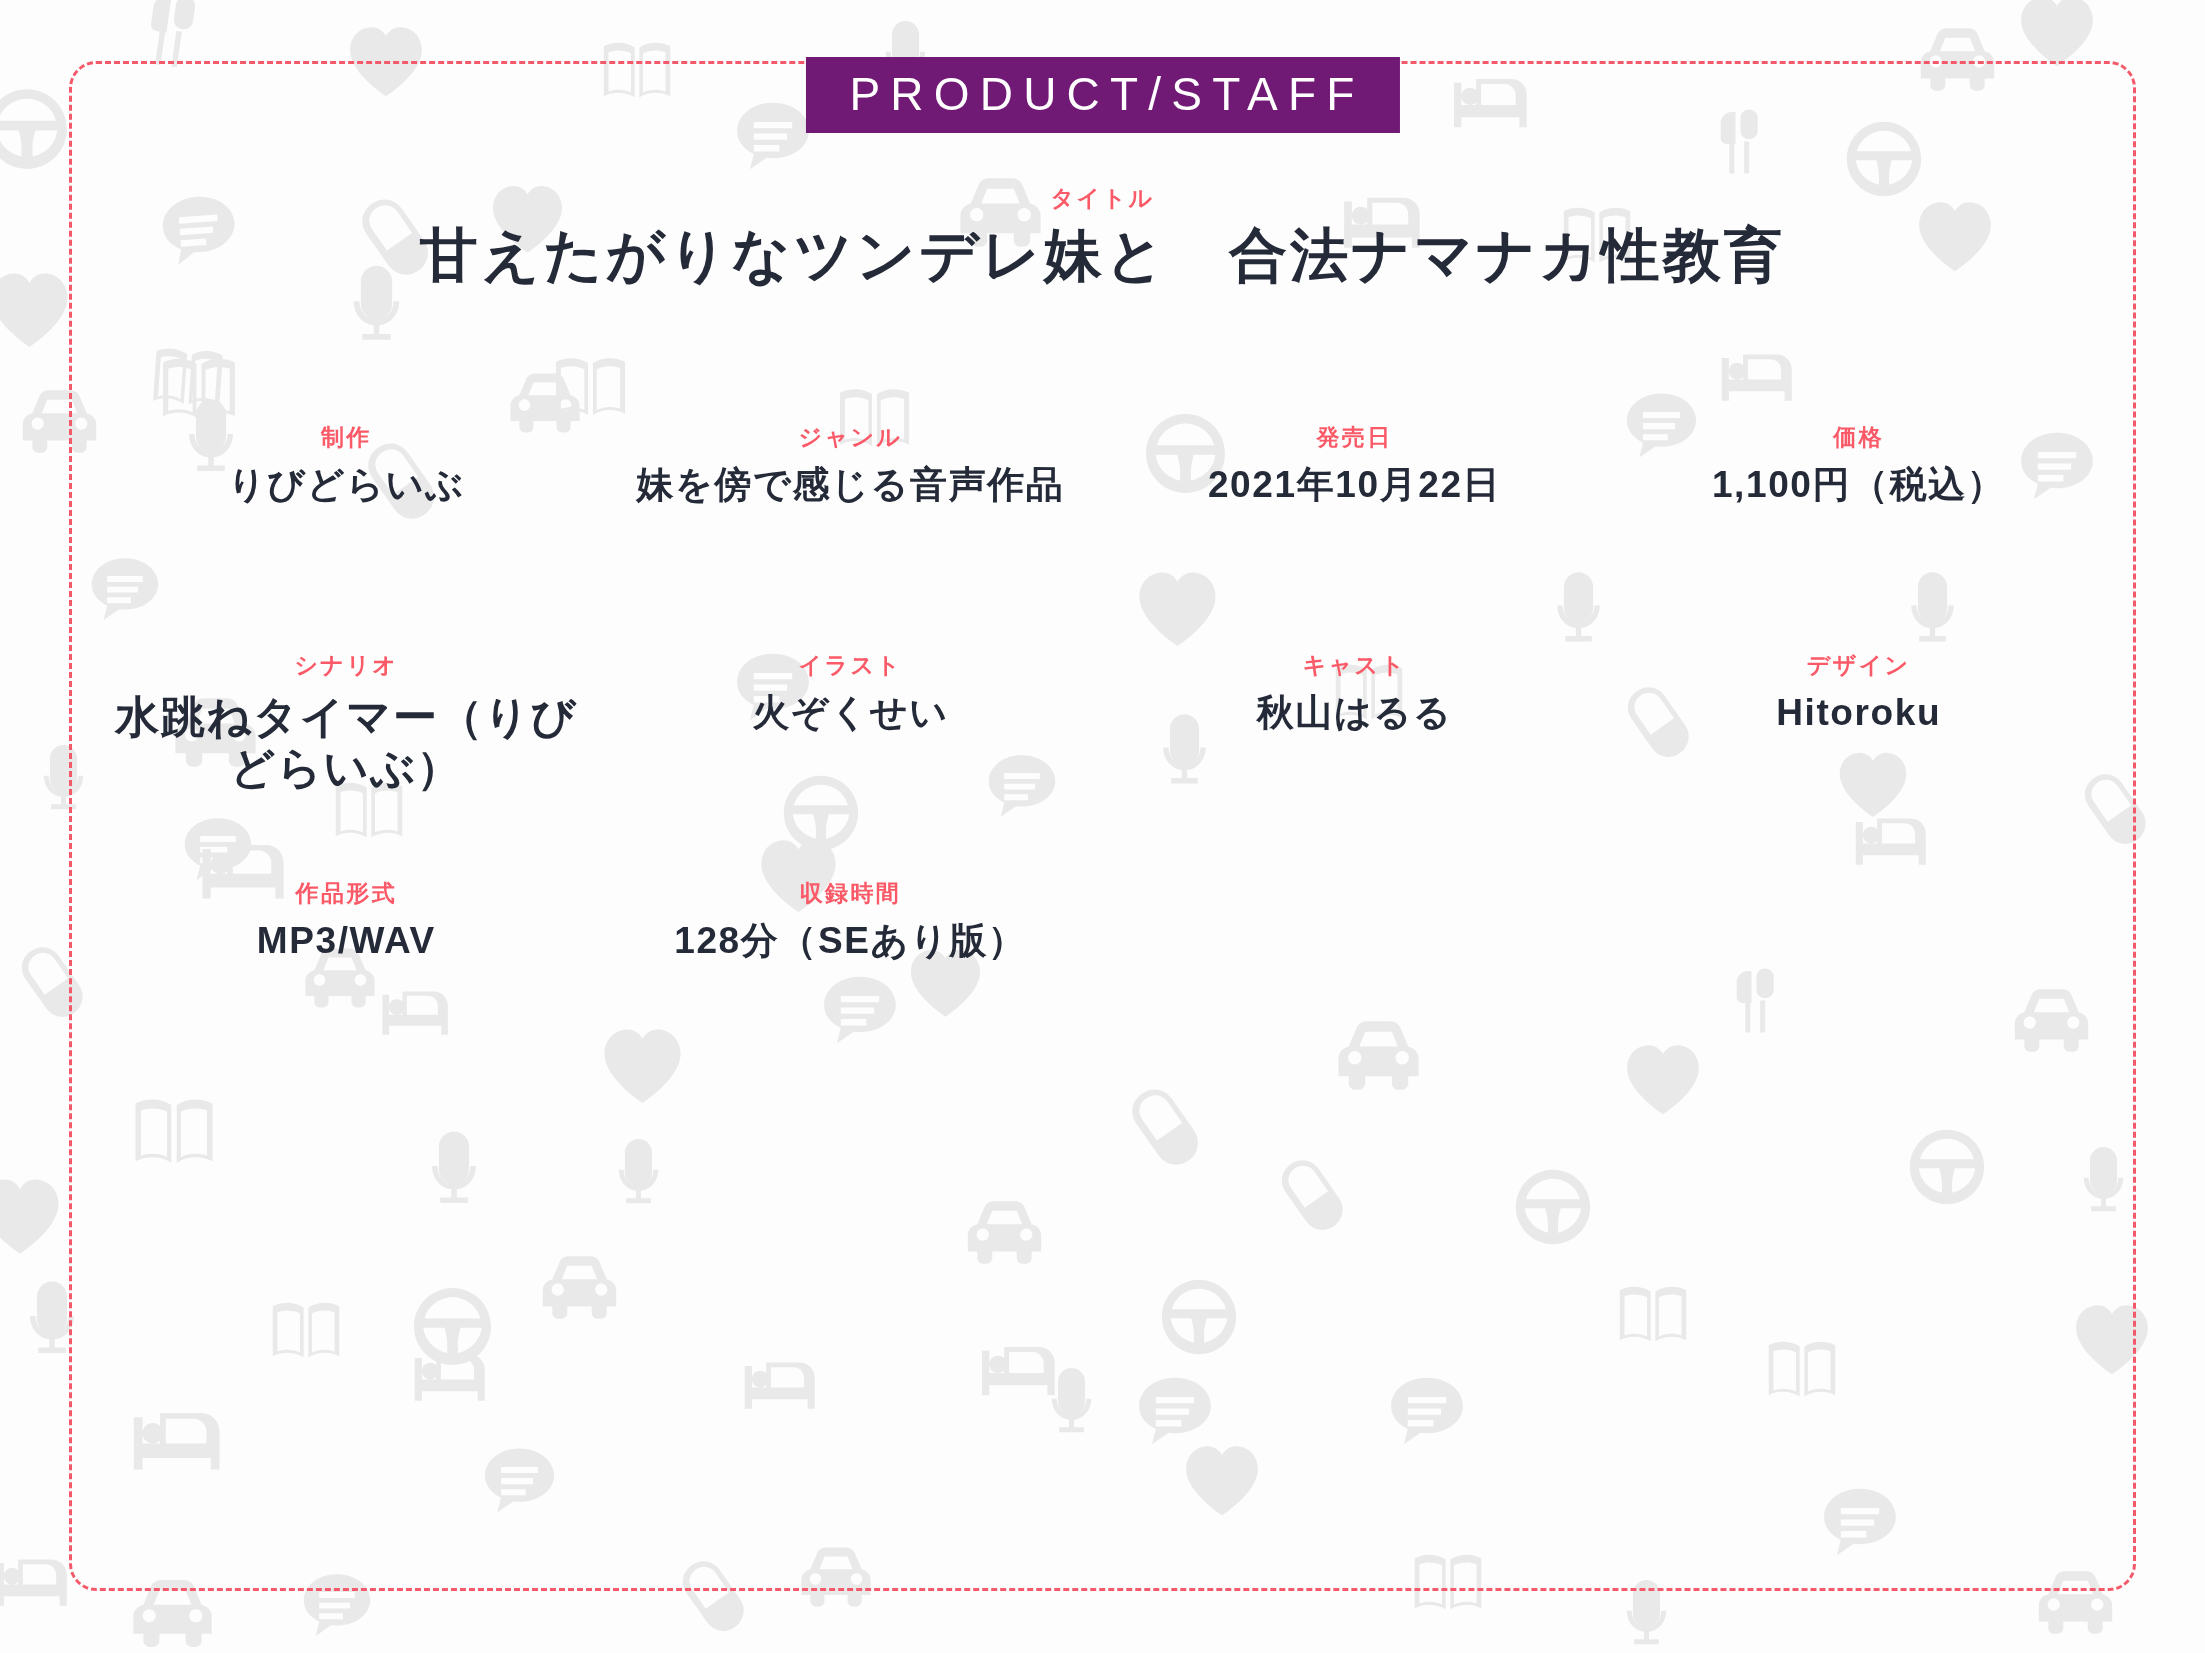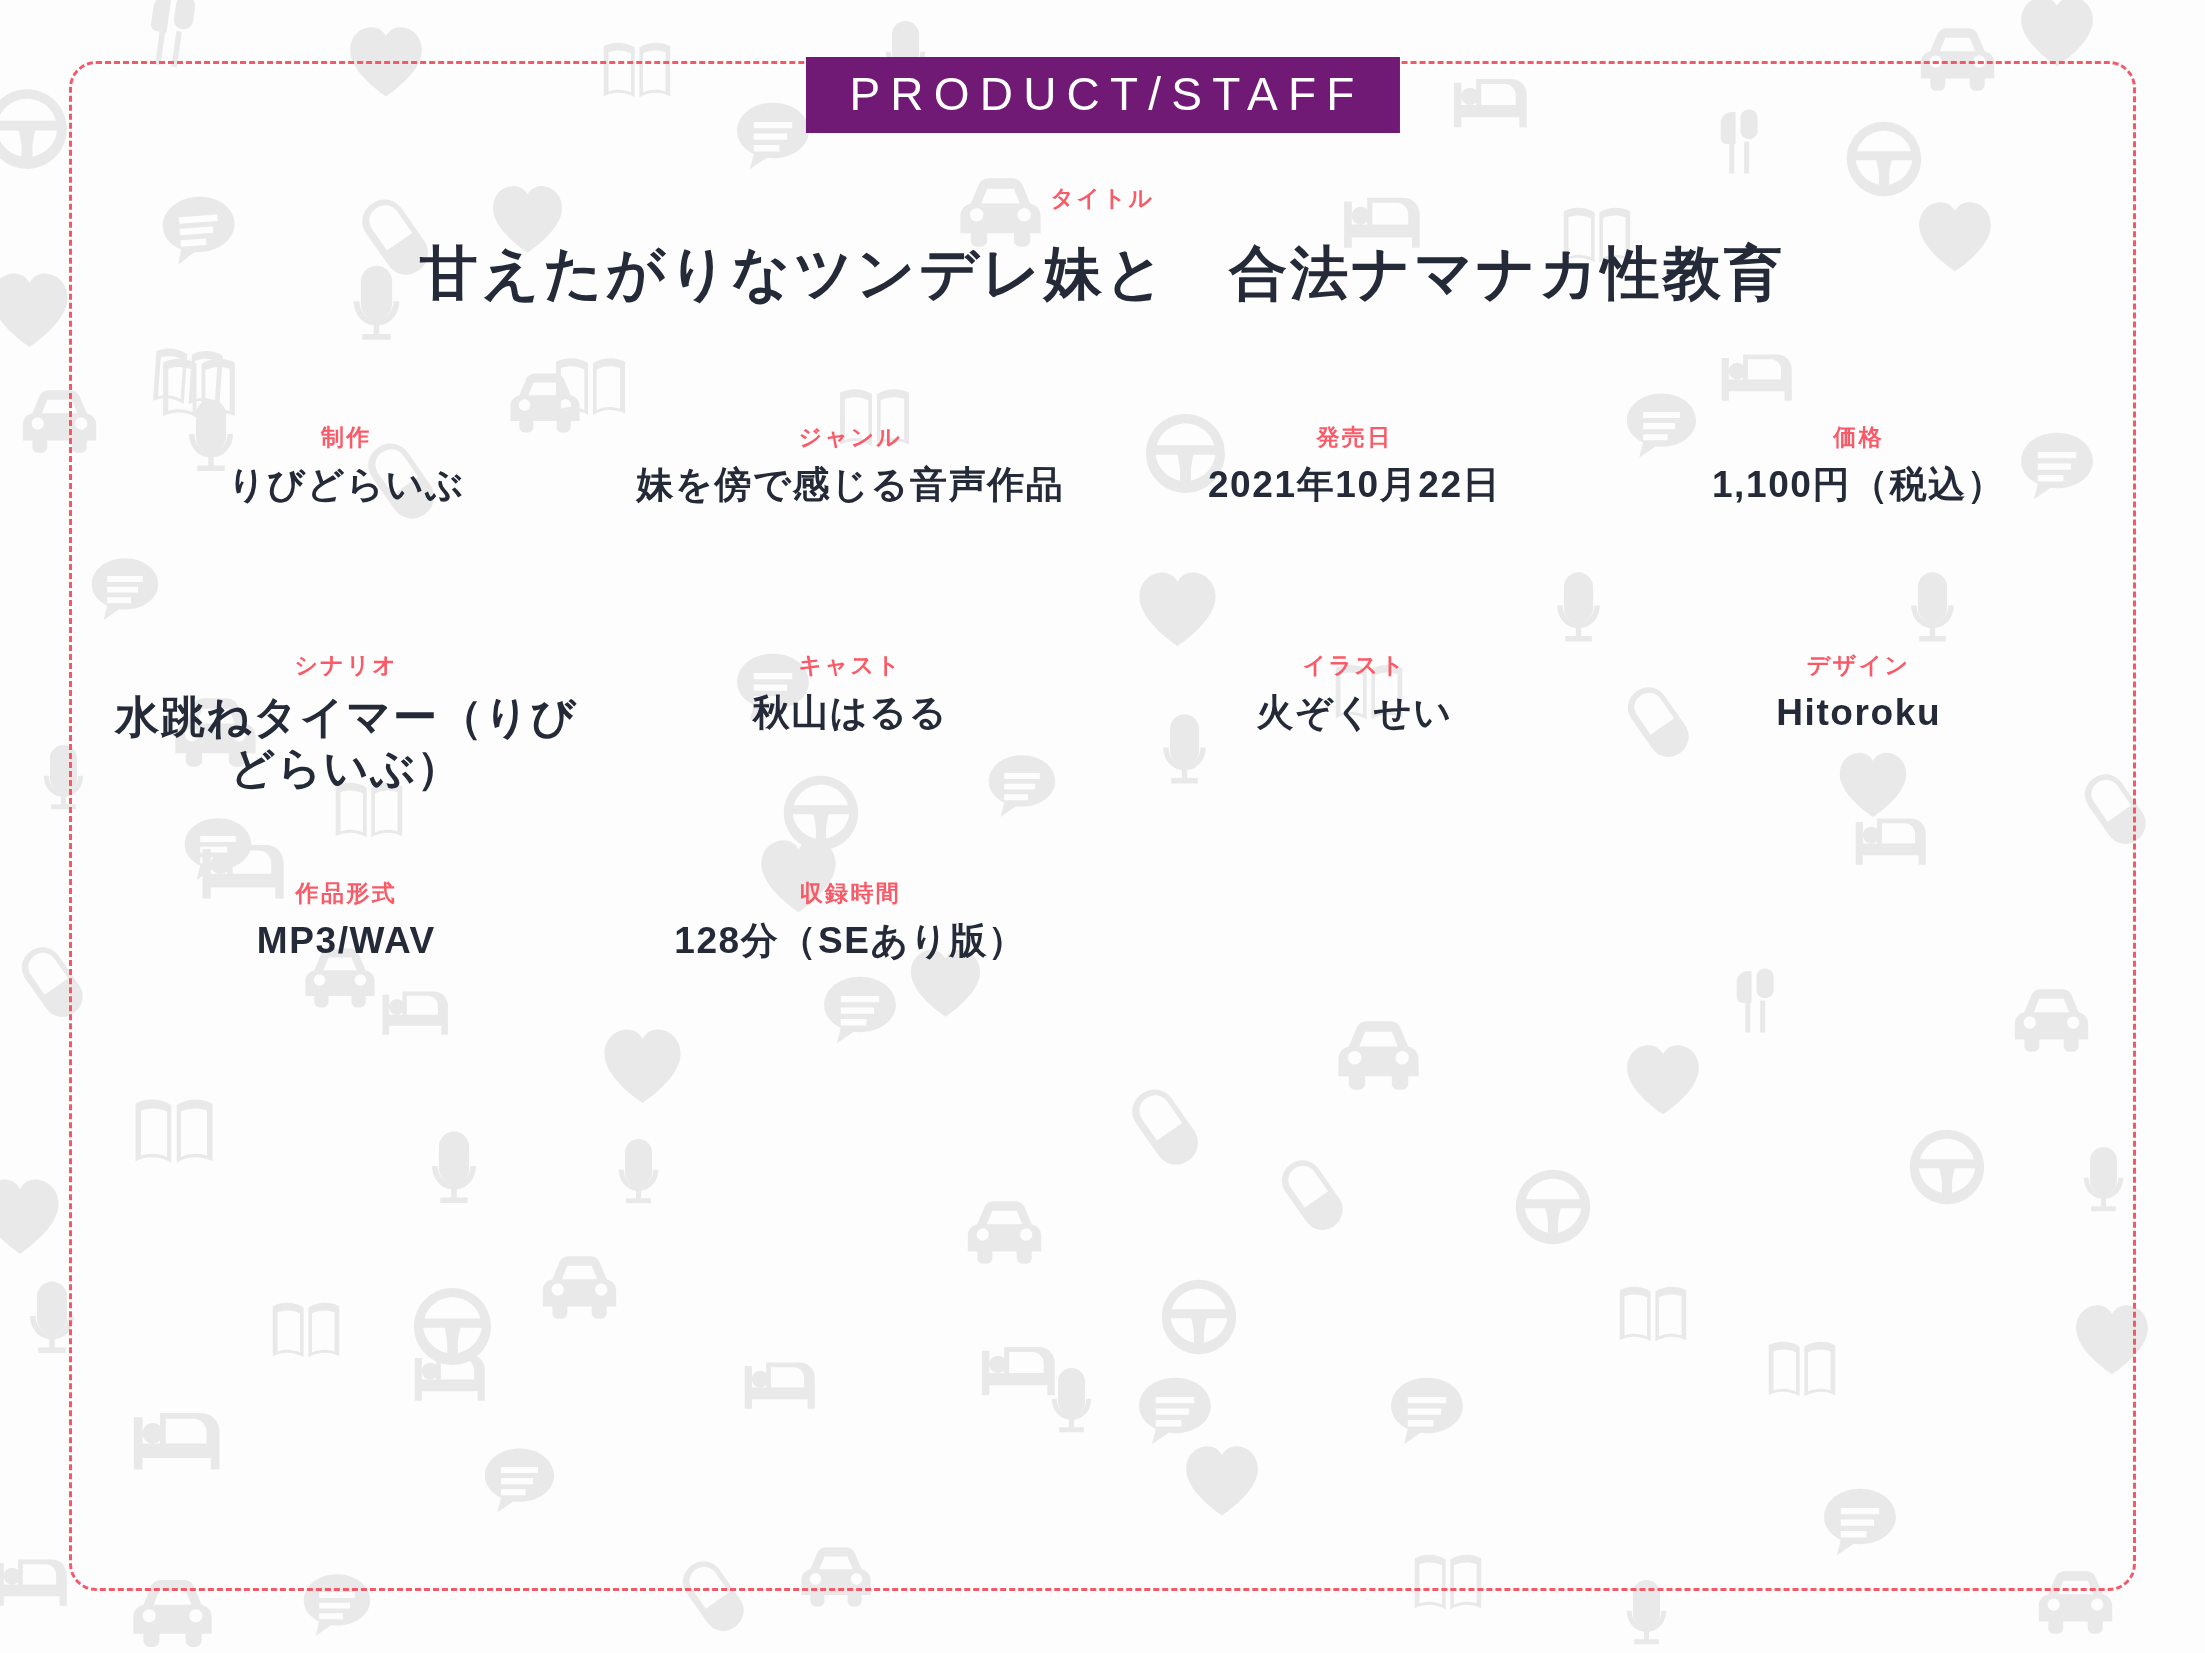--- a/index.html
+++ b/index.html
@@ -90,21 +90,21 @@
   #title-block {
     position: absolute;
     top: 186px;
     left: 0;
     width: 100%;
     text-align: center;
   }
   #title-block .value {
     font-size: 58px;
     letter-spacing: 3.2px;
-    margin-top: 29px;
+    margin-top: 11px;
   }
 
   
   #grid {
     position: absolute;
     top: 425px;
     left: 110px;
     width: 1985px;
     display: grid;
     grid-template-columns: 1fr 1fr 1fr 1fr;
@@ -447,28 +447,28 @@
         </div>
         <div class="cell">
           <div class="label">価格</div>
           <div class="value">1,100円（税込）</div>
         </div>
         <div class="cell small-value">
           <div class="label">シナリオ</div>
           <div class="value">水跳ねタイマー（りびどらいぶ）</div>
         </div>
         <div class="cell">
+          <div class="label">イラスト</div>
+          <div class="value">火ぞくせい</div>
+        </div>
+        <div class="cell">
           <div class="label">キャスト</div>
           <div class="value">秋山はるる</div>
         </div>
         <div class="cell">
-          <div class="label">イラスト</div>
-          <div class="value">火ぞくせい</div>
-        </div>
-        <div class="cell">
           <div class="label">デザイン</div>
           <div class="value">Hitoroku</div>
         </div>
         <div class="cell">
           <div class="label">作品形式</div>
           <div class="value">MP3/WAV</div>
         </div>
         <div class="cell">
           <div class="label">収録時間</div>
           <div class="value">128分（SEあり版）</div>

